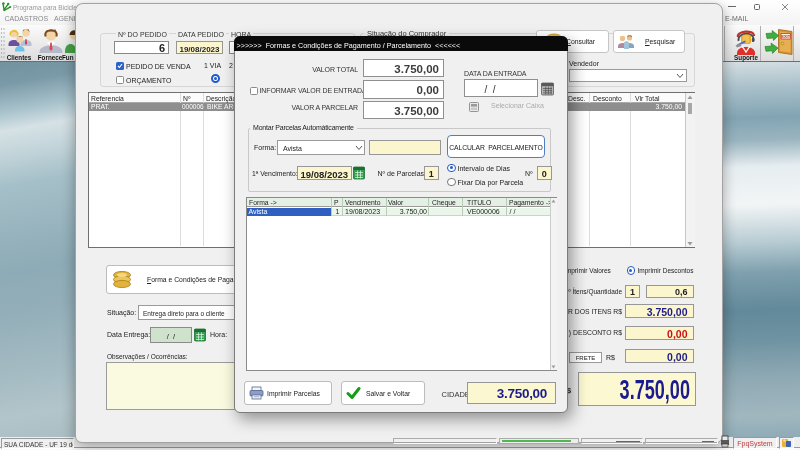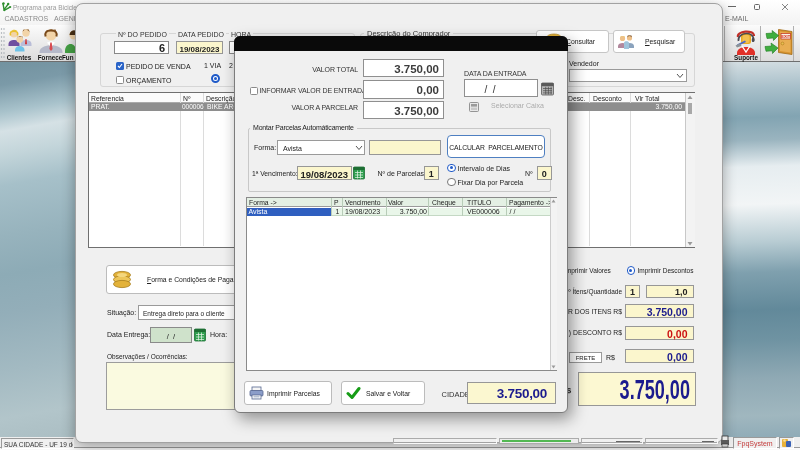--- a/index.html
+++ b/index.html
@@ -157,21 +157,21 @@
     </svg>
 <div class="lbl" style="z-index:11;left:126px;top:62.5px;">PEDIDO DE VENDA</div>
 <div class="lbl" style="z-index:11;left:204px;top:62px;">1 VIA</div>
 <div class="lbl" style="z-index:11;left:229px;top:62px;">2 VIA</div>
 <div class="abs" style="z-index:11;left:211px;top:73.5px;width:9px;height:9px;border:2px solid #1f5ac8;border-radius:50%;background:#fff;"></div>
 <div class="abs" style="z-index:11;left:214px;top:76.5px;width:3px;height:3px;border-radius:50%;background:#1f5ac8;"></div>
 <div class="abs" style="z-index:11;left:116px;top:76px;width:7.5px;height:7.5px;background:#fff;border:1px solid #8a8a8a;border-radius:1.5px;"></div>
 <div class="lbl" style="z-index:11;left:126px;top:76.5px;">ORÇAMENTO</div>
 
 <div class="abs" style="z-index:11;left:360px;top:32.5px;width:335px;height:54.5px;border:1px solid #d6d6d6;border-radius:3px;"></div>
-<div class="abs" style="z-index:11;left:364px;top:28.5px;font-size:7.5px;color:#333;background:#f0f0f0;padding:0 3px;">Descrição do Comprador</div>
+<div class="abs" style="z-index:11;left:364px;top:28.5px;font-size:7.5px;color:#333;background:#f0f0f0;padding:0 3px;">Situação do Comprador</div>
 
 <div class="abs" style="z-index:11;left:536px;top:30px;width:73px;height:23px;background:#fff;border:1px solid #c6c6c6;border-radius:3px;"></div>
 <svg class="abs" style="z-index:11;left:545px;top:32px" width="19" height="18" viewBox="0 0 19 18">
   <ellipse cx="9" cy="5" rx="7" ry="3" fill="#e3b23a" stroke="#b58a20" stroke-width="0.7"></ellipse>
   <ellipse cx="9" cy="8.5" rx="7" ry="3" fill="#edc65a" stroke="#b58a20" stroke-width="0.7"></ellipse>
   <ellipse cx="9" cy="12" rx="7" ry="3" fill="#e3b23a" stroke="#b58a20" stroke-width="0.7"></ellipse>
 </svg>
 <div class="abs" style="z-index:11;left:566px;top:38px;font-size:6.8px;color:#222;"><span style="text-decoration:underline;">C</span>onsultar</div>
 
 <div class="abs" style="z-index:11;left:613px;top:30px;width:72px;height:23px;background:#fff;border:1px solid #c6c6c6;border-radius:3px;"></div>
@@ -245,21 +245,21 @@
 <div class="abs" style="z-index:11;left:106px;top:362px;width:340px;height:48px;background:#fafae0;border:1px solid #9c9c9c;"></div>
 
 <div class="abs" style="z-index:11;left:553px;top:266.5px;width:7.5px;height:7.5px;border:1px solid #777;border-radius:50%;background:#fff;"></div>
 <div class="lbl" style="z-index:11;left:564px;top:267px;font-size:6.5px;">Imprimir Valores</div>
 <div class="abs" style="z-index:11;left:626.5px;top:266px;width:8.5px;height:8.5px;border:1.8px solid #1f5ac8;border-radius:50%;background:#fff;"></div>
 <div class="abs" style="z-index:11;left:629.2px;top:268.7px;width:3.2px;height:3.2px;border-radius:50%;background:#1f5ac8;"></div>
 <div class="lbl" style="z-index:11;left:637.5px;top:267px;font-size:6.5px;">Imprimir Descontos</div>
 
 <div class="abs" style="z-index:11;left:520px;top:288px;width:102px;text-align:right;font-size:6.5px;color:#222;">Nº Ítens/Quantidade</div>
 <div class="fieldy" style="z-index:11;left:625px;top:284.5px;width:15px;height:13px;font-size:9px;font-weight:bold;color:#222;text-align:center;padding-top:1.5px;">1</div>
-<div class="fieldy" style="z-index:11;left:645.5px;top:284.5px;width:48px;height:13px;font-size:9px;font-weight:bold;color:#222;text-align:right;padding:1.5px 5px 0 0;">1,0</div>
+<div class="fieldy" style="z-index:11;left:645.5px;top:284.5px;width:48px;height:13px;font-size:9px;font-weight:bold;color:#222;text-align:right;padding:1.5px 5px 0 0;">0,6</div>
 
 <div class="abs" style="z-index:11;left:520px;top:307.5px;width:102px;text-align:right;font-size:6.8px;color:#222;">VALOR DOS ITENS R$</div>
 <div class="fieldy" style="z-index:11;left:625px;top:304px;width:68.5px;height:14px;font-size:10.5px;font-weight:bold;text-align:right;padding:1px 5px 0 0;"><span class="navy">3.750,00</span></div>
 
 <div class="abs" style="z-index:11;left:520px;top:328.5px;width:102px;text-align:right;font-size:6.8px;color:#222;">( - ) DESCONTO R$</div>
 <div class="fieldy" style="z-index:11;left:625px;top:325.5px;width:68.5px;height:14px;font-size:10.5px;font-weight:bold;color:#cc1111;text-align:right;padding:1px 5px 0 0;">0,00</div>
 
 <div class="abs" style="z-index:11;left:569px;top:352px;width:33px;height:10.5px;background:#fff;border:1px solid #9a9a9a;font-size:6px;color:#222;text-align:center;padding-top:1.5px;">FRETE</div>
 <div class="abs" style="z-index:11;left:606px;top:353.5px;font-size:7px;color:#222;">R$</div>
 <div class="fieldy" style="z-index:11;left:625px;top:348.5px;width:68.5px;height:14px;font-size:10.5px;font-weight:bold;text-align:right;padding:1px 5px 0 0;"><span class="navy">0,00</span></div>
@@ -271,20 +271,21 @@
 <div class="abs" style="z-index:11;left:393px;top:437.5px;width:104px;height:6px;border-top:1px solid #ababab;border-left:1px solid #ababab;border-bottom:1px solid #f8f8f8;border-right:1px solid #f8f8f8;"></div>
 <div class="abs" style="z-index:11;left:499px;top:437.5px;width:80px;height:6px;border:1px solid #ababab;background:#ededed;"></div>
 <div class="abs" style="z-index:11;left:502px;top:439.5px;width:69px;height:2.5px;background:#52b852;"></div>
 <div class="abs" style="z-index:11;left:581px;top:437.5px;width:62px;height:6px;border-top:1px solid #ababab;border-left:1px solid #ababab;border-bottom:1px solid #f8f8f8;border-right:1px solid #f8f8f8;"></div>
 <div class="abs" style="z-index:11;left:616px;top:440.5px;width:24px;height:1px;background:#666;"></div>
 <div class="abs" style="z-index:11;left:645px;top:437.5px;width:73px;height:6px;border-top:1px solid #ababab;border-left:1px solid #ababab;border-bottom:1px solid #f8f8f8;border-right:1px solid #f8f8f8;"></div>
 <div class="abs" style="z-index:11;left:702px;top:440.5px;width:12px;height:1px;background:#666;"></div>
 
 <div class="abs" id="dialog" style="left:233.5px;top:36px;width:334px;height:377px;background:#f0f0f0;border:1px solid #7c7c7c;border-radius:6px;box-shadow:4px 6px 16px rgba(0,0,0,0.4);z-index:20;"></div>
 <div class="abs" style="z-index:21;left:233.5px;top:36px;width:334px;height:15px;background:#0a0a0a;border-radius:6px 6px 0 0;"></div>
+<div class="abs" style="z-index:21;left:236.5px;top:40.5px;font-size:7.2px;color:#fff;white-space:nowrap;">&gt;&gt;&gt;&gt;&gt;&gt;&nbsp;&nbsp;Formas e Condições de Pagamento / Parcelamento&nbsp;&nbsp;&lt;&lt;&lt;&lt;&lt;&lt;</div>
 
 <div class="abs" style="z-index:21;left:260px;top:65.5px;width:98px;text-align:right;font-size:7px;letter-spacing:-0.1px;color:#333;">VALOR TOTAL</div>
 <div class="fieldw" style="z-index:21;left:363px;top:58.5px;width:81px;height:18.5px;border-color:#8f8f8f;font-size:11.5px;font-weight:600;color:#3c3c3c;text-align:right;padding:3px 4px 0 0;">3.750,00</div>
 
 <div class="abs" style="z-index:21;left:249.5px;top:86.5px;width:8px;height:8px;background:#fff;border:1px solid #8a8a8a;border-radius:1.5px;"></div>
 <div class="abs" style="z-index:21;left:259.5px;top:87.2px;font-size:7px;letter-spacing:-0.1px;color:#333;">INFORMAR VALOR DE ENTRADA</div>
 <div class="fieldw" style="z-index:21;left:363px;top:80px;width:81px;height:18.5px;border-color:#8f8f8f;font-size:11.5px;font-weight:600;color:#3c3c3c;text-align:right;padding:3px 4px 0 0;">0,00</div>
 
 <div class="abs" style="z-index:21;left:260px;top:104.3px;width:98px;text-align:right;font-size:7px;letter-spacing:-0.1px;color:#333;">VALOR A PARCELAR</div>
 <div class="fieldw" style="z-index:21;left:363px;top:100.5px;width:81px;height:18.5px;border-color:#8f8f8f;font-size:11.5px;font-weight:600;color:#3c3c3c;text-align:right;padding:3px 4px 0 0;">3.750,00</div>

